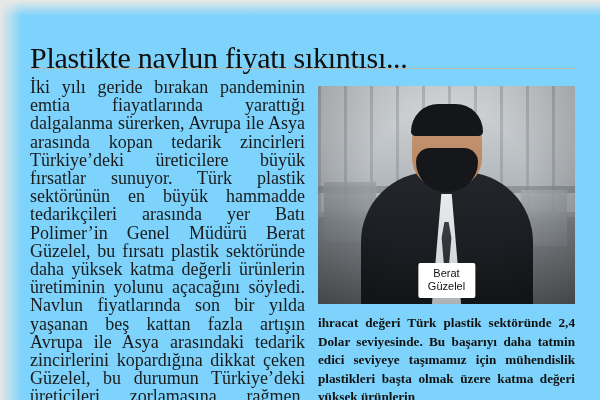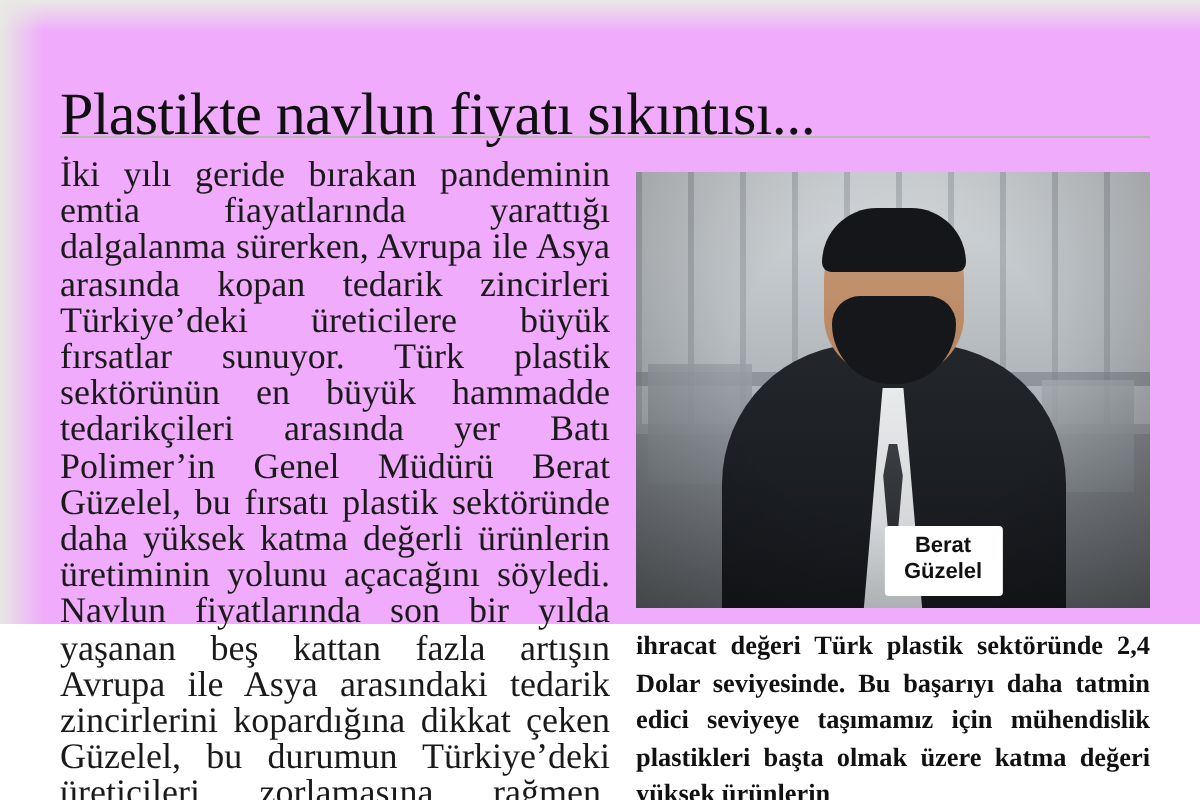--- a/index.html
+++ b/index.html
@@ -9,22 +9,22 @@
   body {
     width: 600px;
     height: 400px;
     background: #ffffff;
     font-family: "Liberation Serif", serif;
     overflow: hidden;
   }
   .page {
     position: relative;
     width: 600px;
-    height: 312px;
-    background: #f0abfc;
+    height: 400px;
+    background: #7dd3fc;
     box-sizing: border-box;
     padding: 11px;
   }
   
   .page::before {
     content: "";
     position: absolute;
     left: 0; top: 0; bottom: 0;
     width: 22px;
     background: linear-gradient(to right, #e7e7e3, rgba(251,251,249,0));
@@ -212,26 +212,25 @@
   .caption {
     position: absolute;
     left: 50%;
     transform: translateX(-50%);
     bottom: 6px;
     background: #ffffff;
     color: #111;
     font-family: "Liberation Sans", sans-serif;
     font-size: 11px;
     line-height: 13px;
-    font-weight: bold;
+    font-weight: normal;
     text-align: center;
     padding: 4px 10px 5px 10px;
     border-radius: 2px;
     white-space: nowrap;
-    margin-left: 25px;
   }
 </style>
 </head>
 <body>
 
 <div class="page">
 
   <h1 class="headline">Plastikte navlun fiyatı sıkıntısı...</h1>
 
   <div class="rule"></div>

